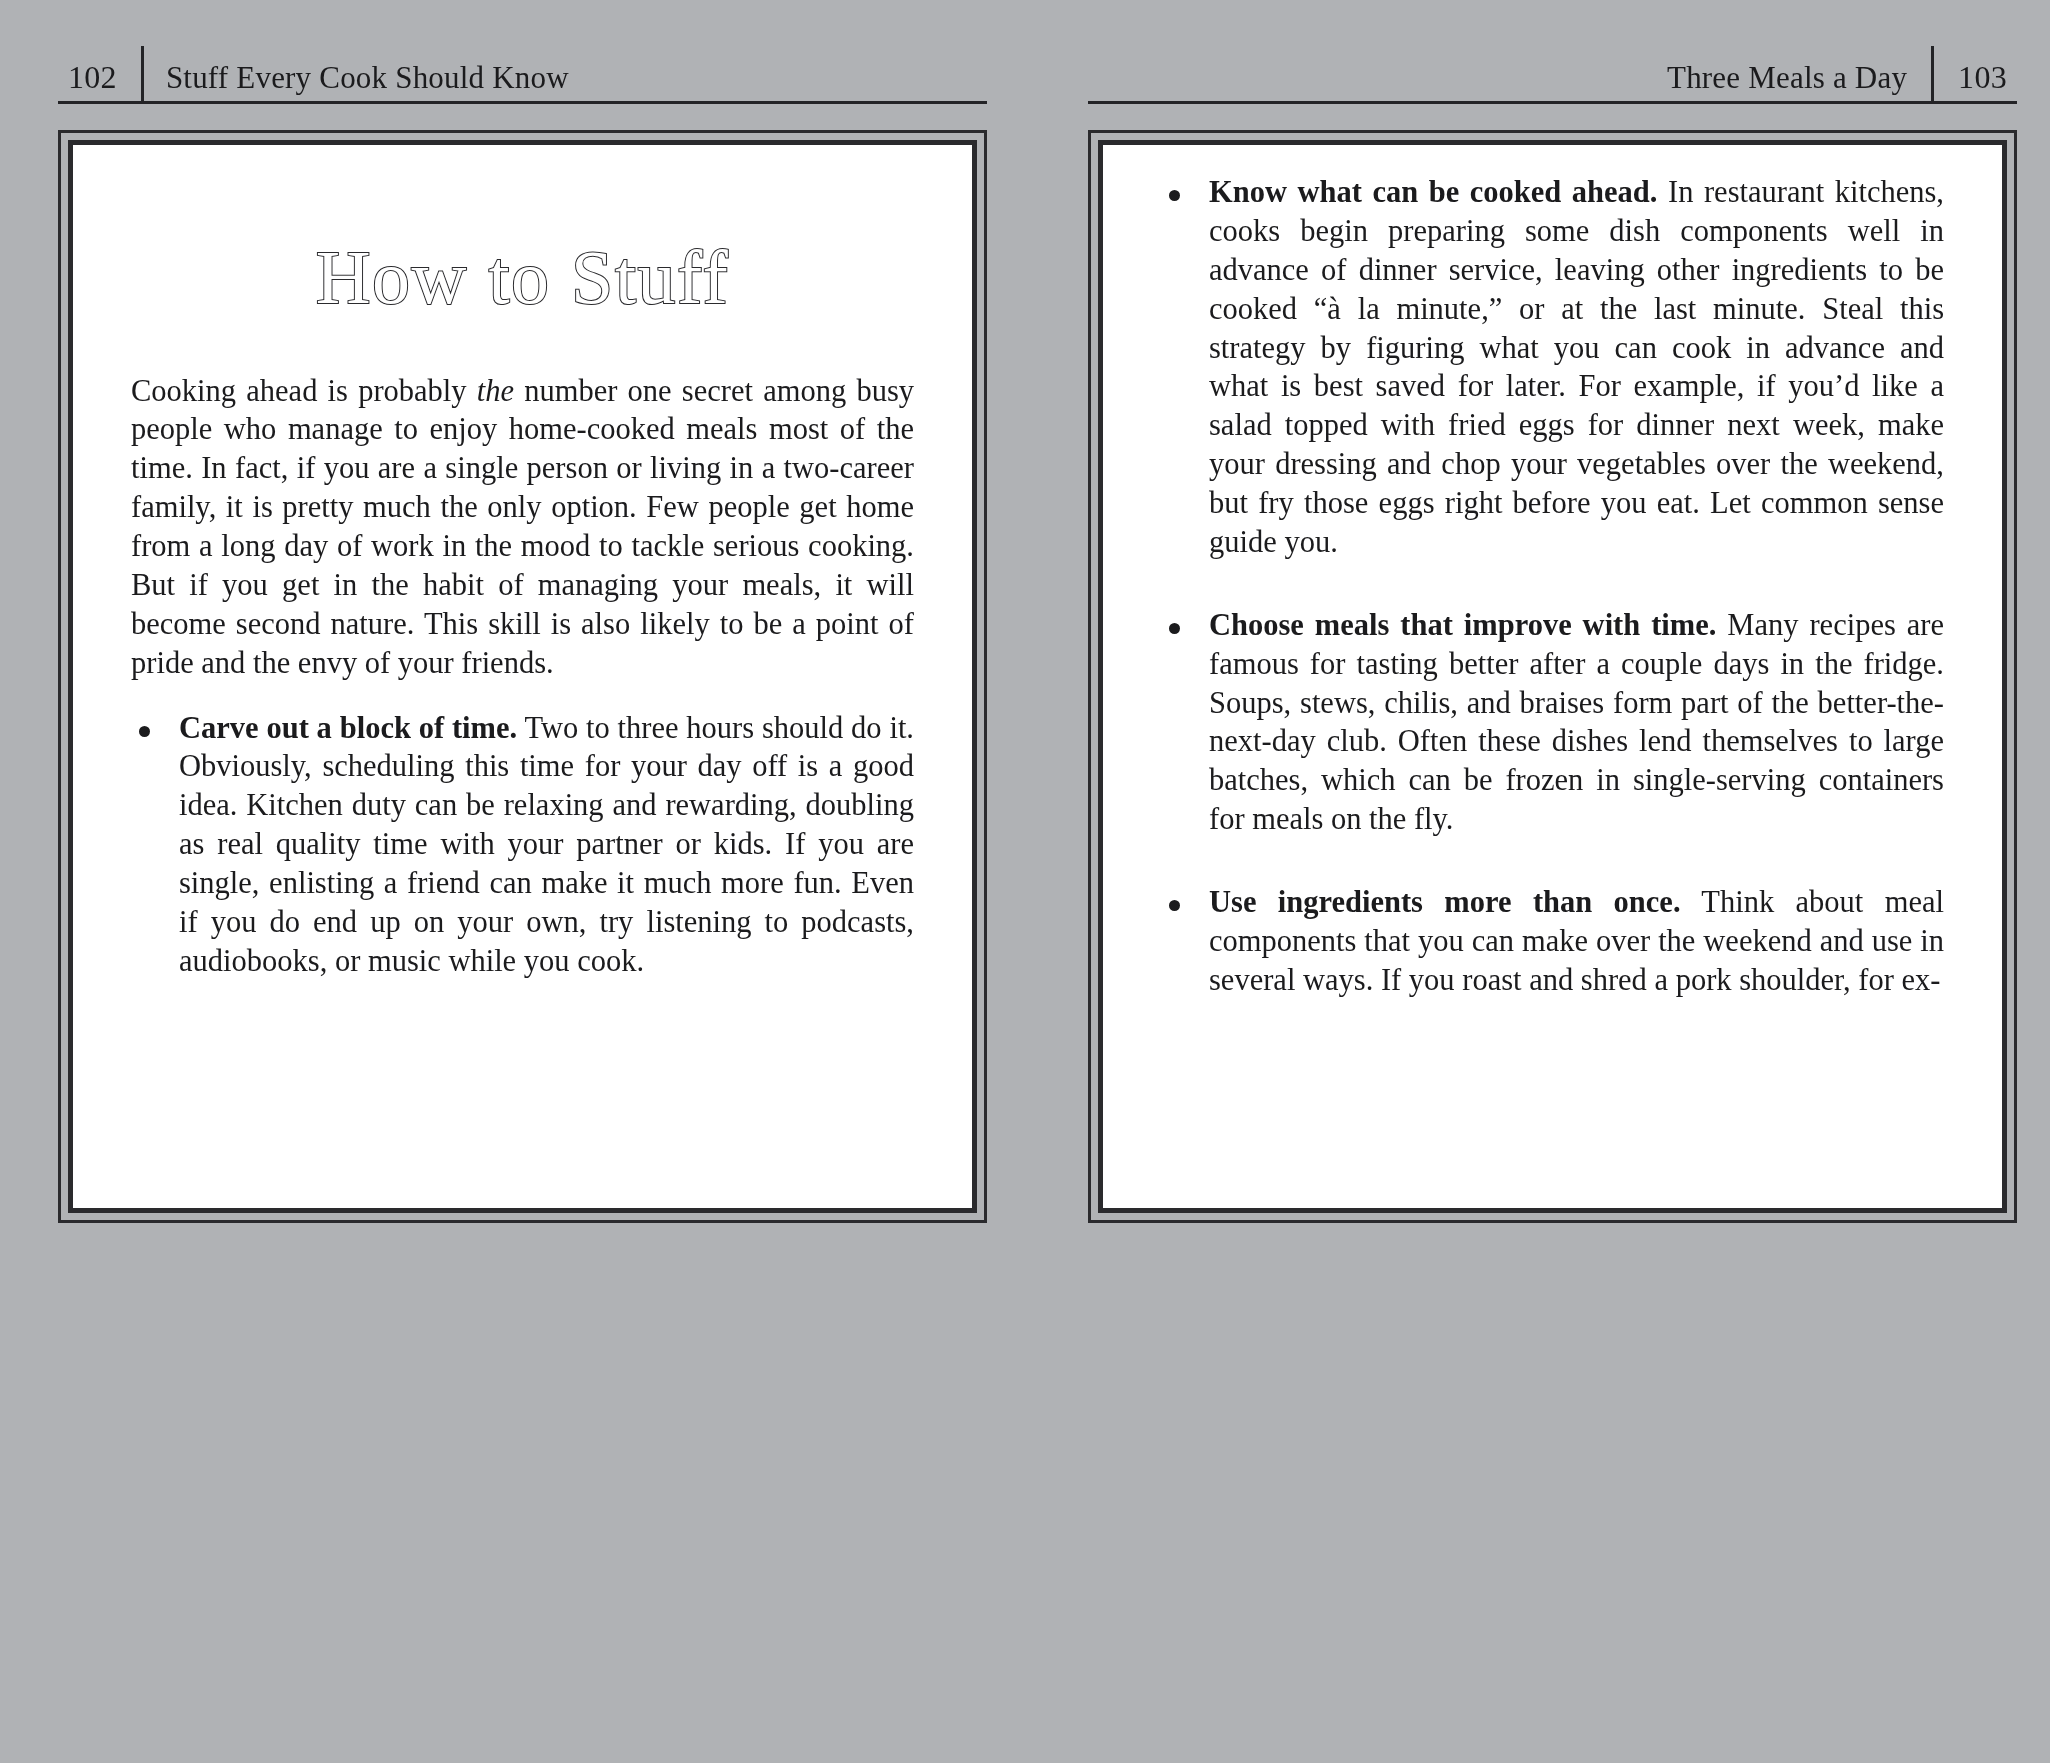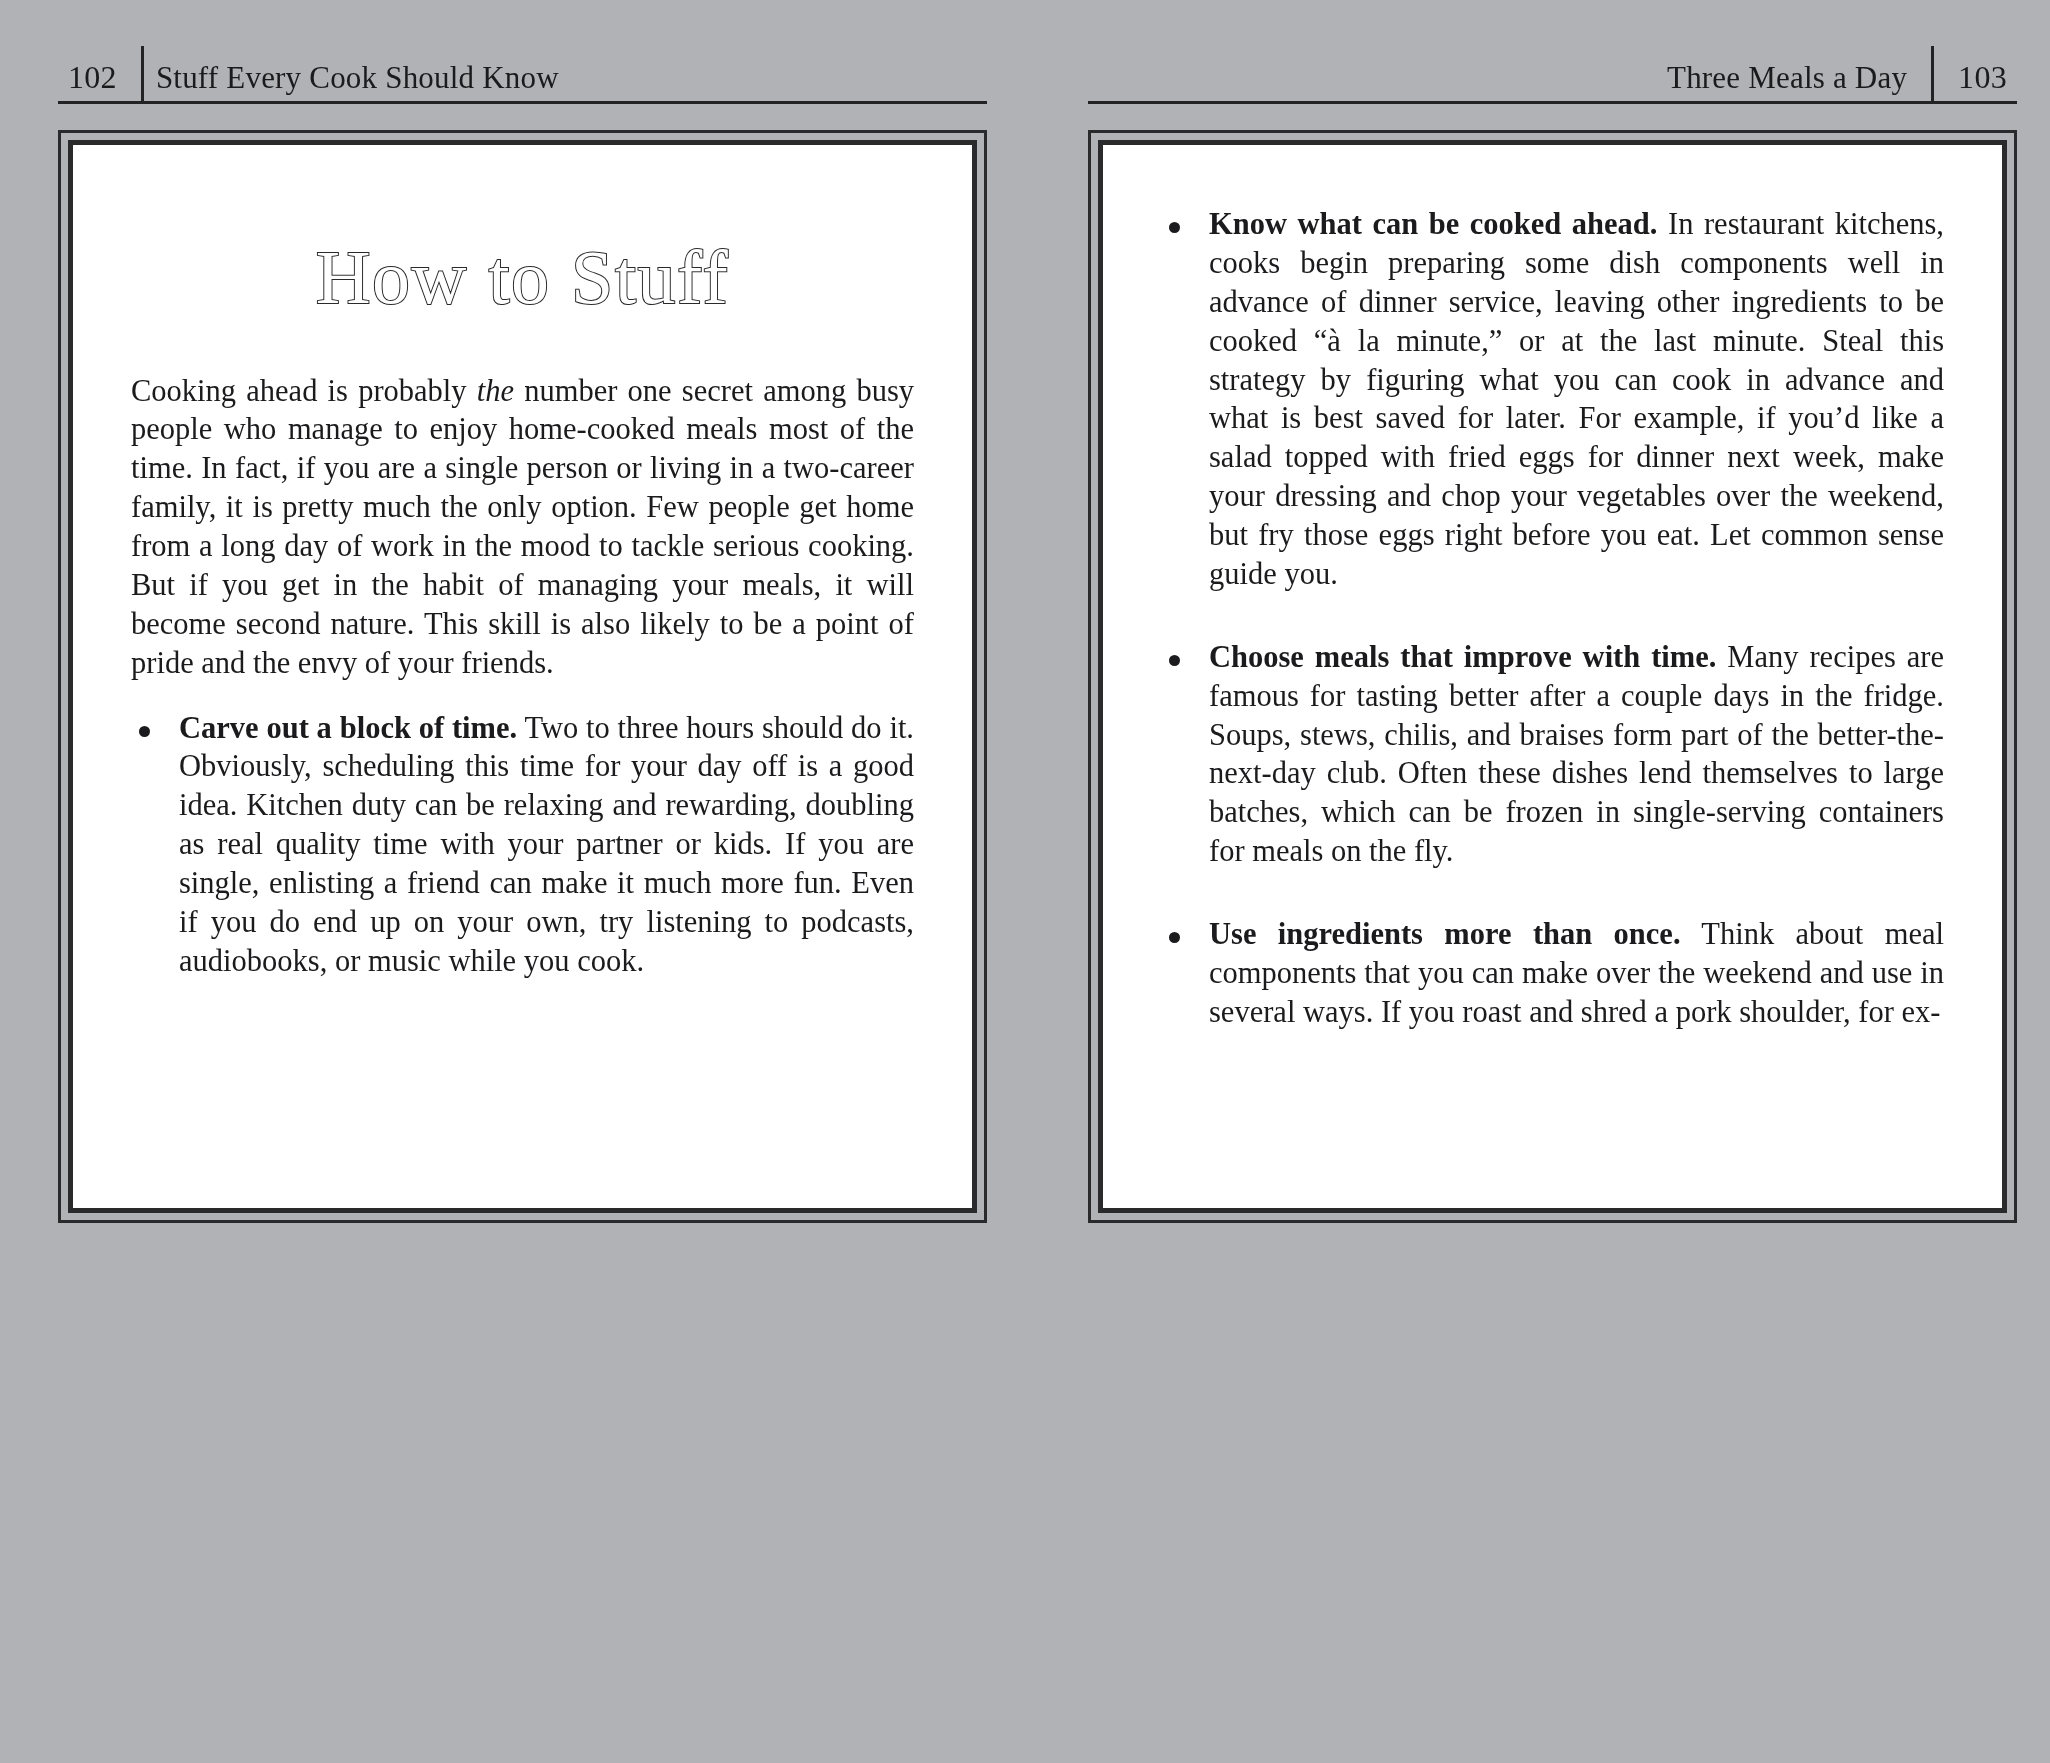--- a/index.html
+++ b/index.html
@@ -60,21 +60,21 @@
   .runhead-rule {
     width: 3px;
     align-self: stretch;
     background: #232326;
     margin-bottom: -6px;
   }
   .runtitle {
     font-size: 31px;
     letter-spacing: 0.2px;
     line-height: 1;
-    padding: 0 0 2px 12px;
+    padding: 0 0 2px 22px;
     white-space: nowrap;
   }
   .runhead.right .runtitle {
     padding: 0 24px 2px 0;
   }
 
   
   .frame-outer {
     position: absolute;
     left: 28px;
@@ -145,21 +145,21 @@
     left: 8px;
     top: 0.56em;
     width: 11px;
     height: 11px;
     border-radius: 50%;
     background: #1b1b1d;
   }
   .lead { font-weight: bold; }
 
   
-  .page-right .frame-inner { padding-top: 60px; }
+  .page-right .frame-inner { padding-top: 28px; }
   .page-right ul.bullets li { margin-bottom: 44px; }
 </style>
 </head>
 <body>
 
 <div class="spread">
 
   <div class="page page-left">
 
     <div class="runhead">

